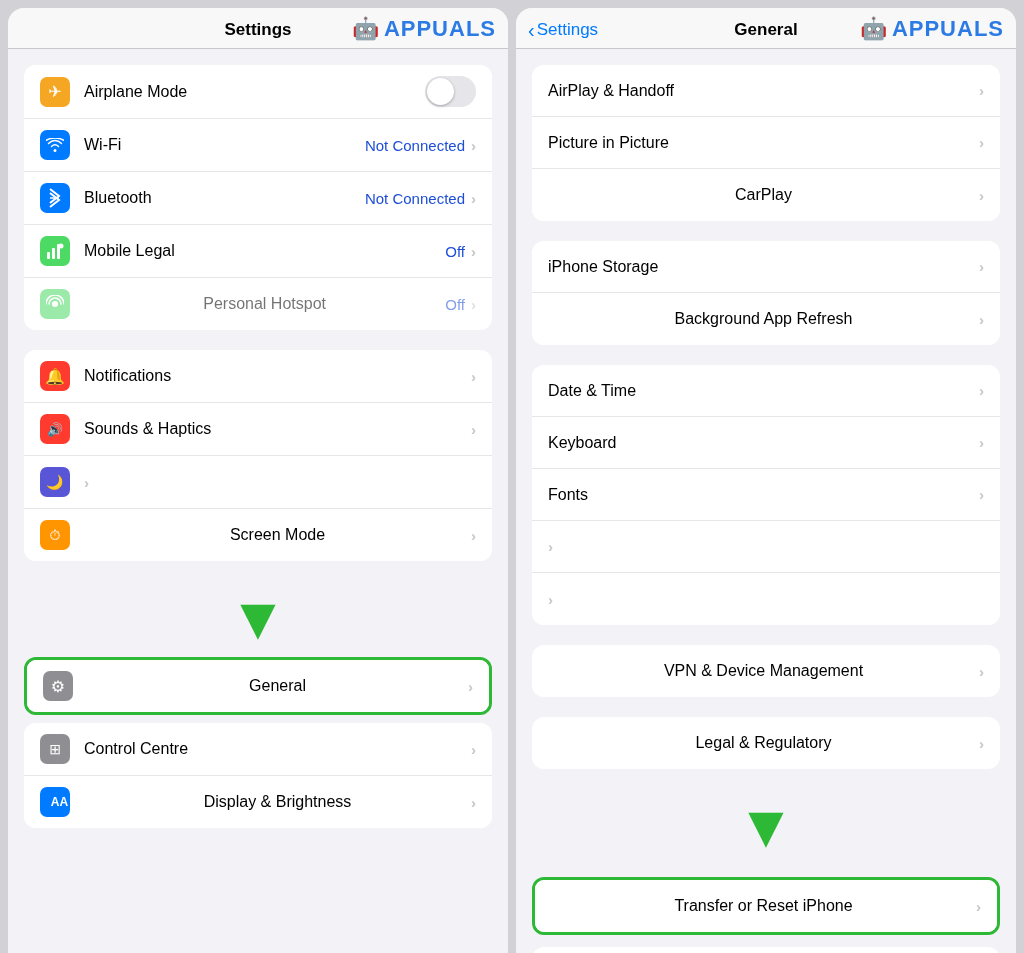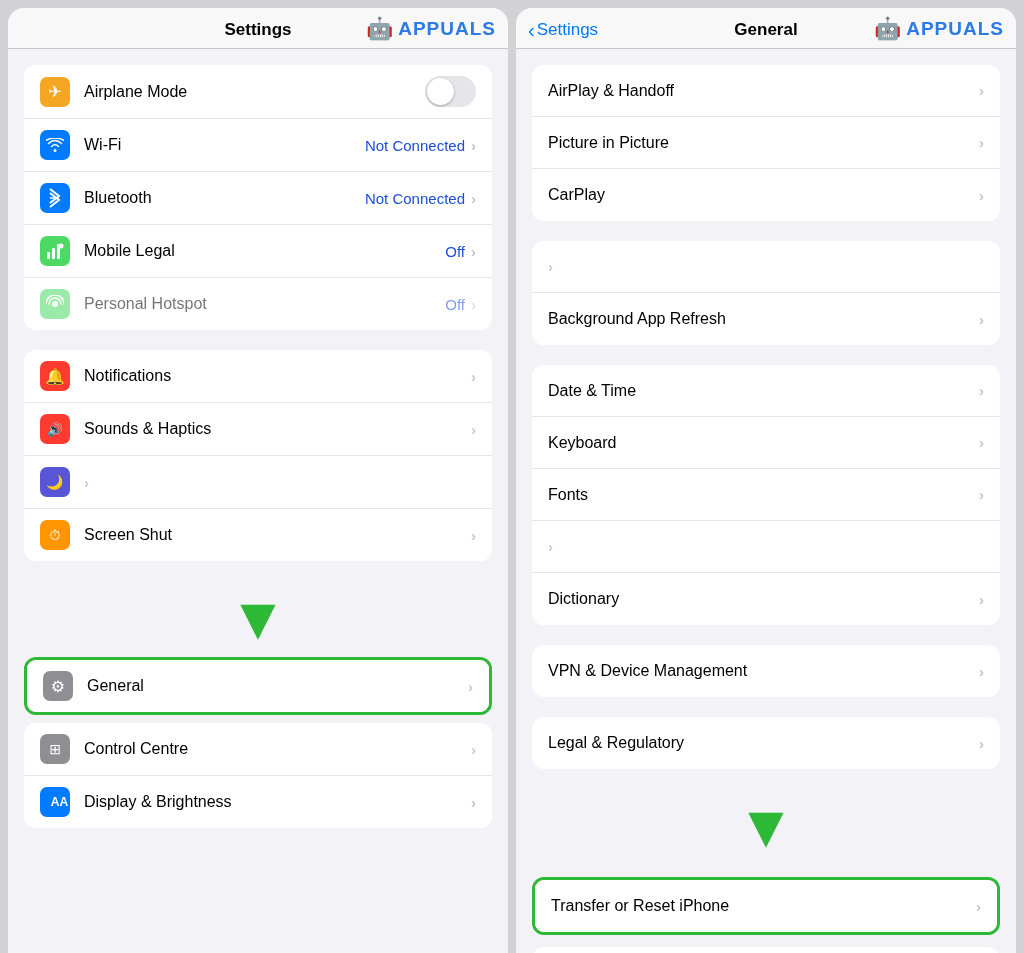--- a/index.html
+++ b/index.html
@@ -62,21 +62,21 @@
       display: flex;
       align-items: center;
       gap: 4px;
     }
 
     .watermark-icon {
       font-size: 22px;
     }
 
     .watermark-text {
-      font-size: 19px;
+      font-size: 22px;
       font-weight: 700;
       color: #2c7be5;
       letter-spacing: 1px;
     }
 
     .content {
       flex: 1;
       overflow-y: auto;
       padding: 16px 0;
     }
@@ -96,20 +96,21 @@
       display: flex;
       align-items: center;
       padding: 11px 16px;
       border-bottom: 1px solid #e5e5ea;
       background: #fff;
       min-height: 52px;
     }
 
     .settings-row:last-child {
       border-bottom: none;
+      text-align: center;
     }
 
     .icon-wrap {
       width: 30px;
       height: 30px;
       border-radius: 7px;
       display: flex;
       align-items: center;
       justify-content: center;
       margin-right: 14px;
@@ -262,21 +263,21 @@
           <span class="chevron-right">›</span>
         </div>
 
         <div class="settings-row">
           <div class="icon-wrap" style="background:#5856d6; font-size:14px;">🌙</div>
           <span class="chevron-right">›</span>
         </div>
 
         <div class="settings-row">
           <div class="icon-wrap" style="background:#ff9500; font-size:14px;">⏱</div>
-          <span class="row-label">Screen Shut</span>
+          <span class="row-label">Screen Mode</span>
           <span class="chevron-right">›</span>
         </div>
 
       </div>
     </div>
 
     <div class="arrow-down">▼</div>
 
     <div class="section" style="margin-bottom:8px;">
       <div style="background:#fff; border-radius:12px; margin:0 16px; overflow:hidden; border:3px solid #2db835;">
@@ -337,20 +338,21 @@
         <div class="settings-row">
           <span class="row-label">CarPlay</span>
           <span class="chevron-right">›</span>
         </div>
       </div>
     </div>
 
     <div class="section">
       <div class="section-group">
         <div class="settings-row">
+          <span class="row-label">iPhone Storage</span>
           <span class="chevron-right">›</span>
         </div>
         <div class="settings-row">
           <span class="row-label">Background App Refresh</span>
           <span class="chevron-right">›</span>
         </div>
       </div>
     </div>
 
     <div class="section">
@@ -364,21 +366,20 @@
           <span class="chevron-right">›</span>
         </div>
         <div class="settings-row">
           <span class="row-label">Fonts</span>
           <span class="chevron-right">›</span>
         </div>
         <div class="settings-row">
           <span class="chevron-right">›</span>
         </div>
         <div class="settings-row">
-          <span class="row-label">Dictionary</span>
           <span class="chevron-right">›</span>
         </div>
       </div>
     </div>
 
     <div class="section">
       <div class="section-group">
         <div class="settings-row">
           <span class="row-label">VPN &amp; Device Management</span>
           <span class="chevron-right">›</span>

